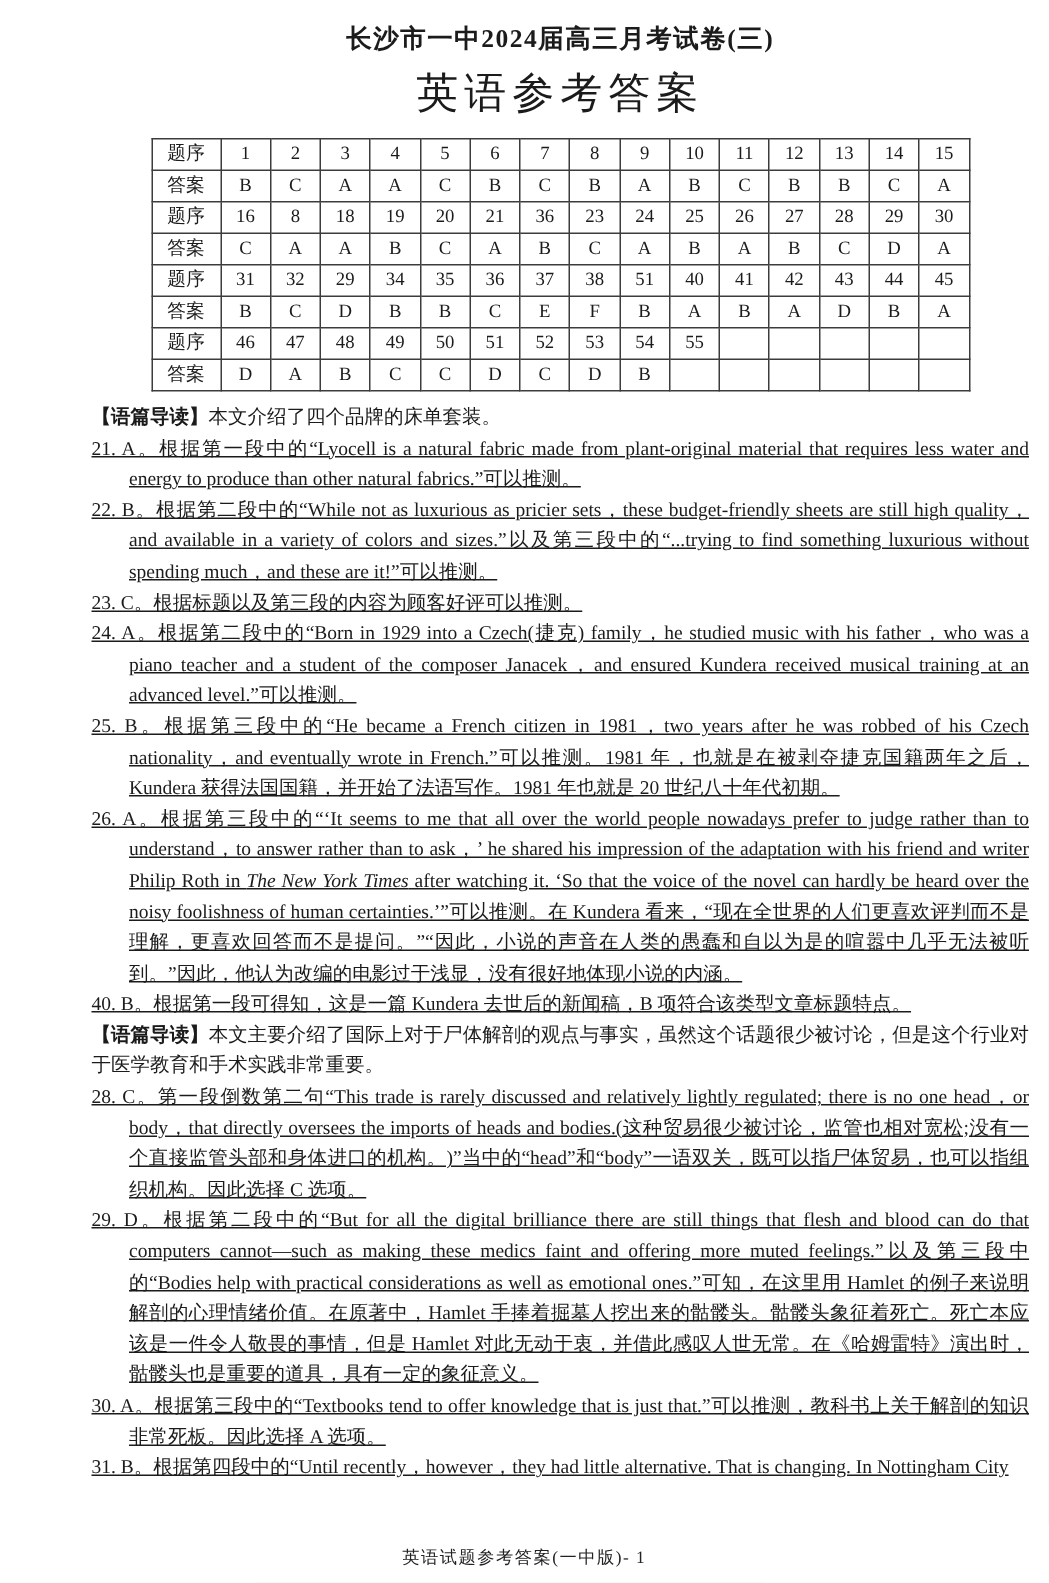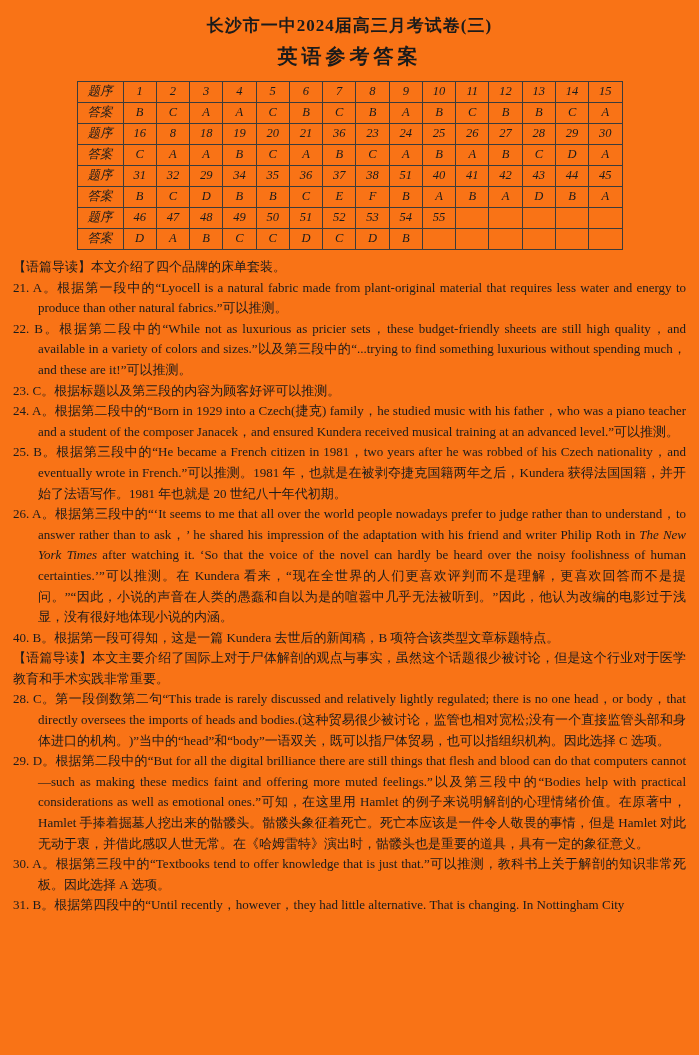--- a/index.html
+++ b/index.html
@@ -5,66 +5,66 @@
   * { box-sizing: border-box; }
   html, body { margin: 0; padding: 0; }
   body {
     width: 699px; height: 1055px;
     background: #e9e9e9;
     font-family: "Liberation Serif", "DejaVu Serif", serif;
   }
   .page {
     position: relative;
     width: 699px; height: 1055px;
-    background: #f97316;
+    background: #ffffff;
     color: #1b1b1b;
     overflow: hidden;
+    padding-left: 48px;
   }
   .title-exam {
     padding-top: 14px;
     text-align: center;
     font-size: 17px;
     font-weight: 700;
     letter-spacing: 1px;
   }
   .title-answer {
     margin-top: 6px;
     text-align: center;
-    font-size: 20px;
-    font-weight: 700;
+    font-size: 28px;
+    font-weight: 400;
     letter-spacing: 4px;
   }
   table.answer-table {
     width: 546px;
     margin: 11px auto 0 auto;
     border-collapse: collapse;
     table-layout: fixed;
-    font-style: italic;
   }
   table.answer-table td {
     border: 1px solid #3c3c3c;
     text-align: center;
     vertical-align: middle;
     font-size: 12.5px;
     height: 21px;
     padding: 0;
     line-height: 1.1;
     overflow: hidden;
     white-space: nowrap;
   }
   col.col-label { width: 46px; }
   .content {
     margin: 7px 13px 0 13px;
     font-size: 13px;
     line-height: 20.6px;
     text-align: justify;
   }
   .para { margin: 0; }
-  .para.item { padding-left: 25px; text-indent: -25px; }
-  .guide-label { font-weight: 400; margin-top: 42px; }
+  .para.item { padding-left: 25px; text-indent: -25px; text-decoration: underline; }
+  .guide-label { font-weight: 700; margin-top: 42px; }
   .seg-italic { font-style: italic; }
   .footer {
     position: absolute;
     left: 0; right: 0; bottom: 9px;
     text-align: center;
     font-size: 11.5px;
     letter-spacing: 1px;
     color: #222222;
   }
 </style>
@@ -253,14 +253,15 @@
       <p class="para item"><span>25. B。根据第三段中的“He became a French citizen in 1981，two years after he was robbed of his Czech nationality，and eventually wrote in French.”可以推测。1981 年，也就是在被剥夺捷克国籍两年之后，Kundera 获得法国国籍，并开始了法语写作。1981 年也就是 20 世纪八十年代初期。</span></p>
       <p class="para item"><span>26. A。根据第三段中的“‘It seems to me that all over the world people nowadays prefer to judge rather than to understand，to answer rather than to ask，’ he shared his impression of the adaptation with his friend and writer Philip Roth in </span><span class="seg-italic">The New York Times</span><span> after watching it. ‘So that the voice of the novel can hardly be heard over the noisy foolishness of human certainties.’”可以推测。在 Kundera 看来，“现在全世界的人们更喜欢评判而不是理解，更喜欢回答而不是提问。”“因此，小说的声音在人类的愚蠢和自以为是的喧嚣中几乎无法被听到。”因此，他认为改编的电影过于浅显，没有很好地体现小说的内涵。</span></p>
       <p class="para item"><span>40. B。根据第一段可得知，这是一篇 Kundera 去世后的新闻稿，B 项符合该类型文章标题特点。</span></p>
       <p class="para guide"><span class="guide-label">【语篇导读】</span><span>本文主要介绍了国际上对于尸体解剖的观点与事实，虽然这个话题很少被讨论，但是这个行业对于医学教育和手术实践非常重要。</span></p>
       <p class="para item"><span>28. C。第一段倒数第二句“This trade is rarely discussed and relatively lightly regulated; there is no one head，or body，that directly oversees the imports of heads and bodies.(这种贸易很少被讨论，监管也相对宽松;没有一个直接监管头部和身体进口的机构。)”当中的“head”和“body”一语双关，既可以指尸体贸易，也可以指组织机构。因此选择 C 选项。</span></p>
       <p class="para item"><span>29. D。根据第二段中的“But for all the digital brilliance there are still things that flesh and blood can do that computers cannot—such as making these medics faint and offering more muted feelings.”以及第三段中的“Bodies help with practical considerations as well as emotional ones.”可知，在这里用 Hamlet 的例子来说明解剖的心理情绪价值。在原著中，Hamlet 手捧着掘墓人挖出来的骷髅头。骷髅头象征着死亡。死亡本应该是一件令人敬畏的事情，但是 Hamlet 对此无动于衷，并借此感叹人世无常。在《哈姆雷特》演出时，骷髅头也是重要的道具，具有一定的象征意义。</span></p>
       <p class="para item"><span>30. A。根据第三段中的“Textbooks tend to offer knowledge that is just that.”可以推测，教科书上关于解剖的知识非常死板。因此选择 A 选项。</span></p>
       <p class="para item"><span>31. B。根据第四段中的“Until recently，however，they had little alternative. That is changing. In Nottingham City</span></p>
     </div>
 
+  <div class="footer">英语试题参考答案(一中版)- 1</div>
 
 </div>
 
 </body></html>

